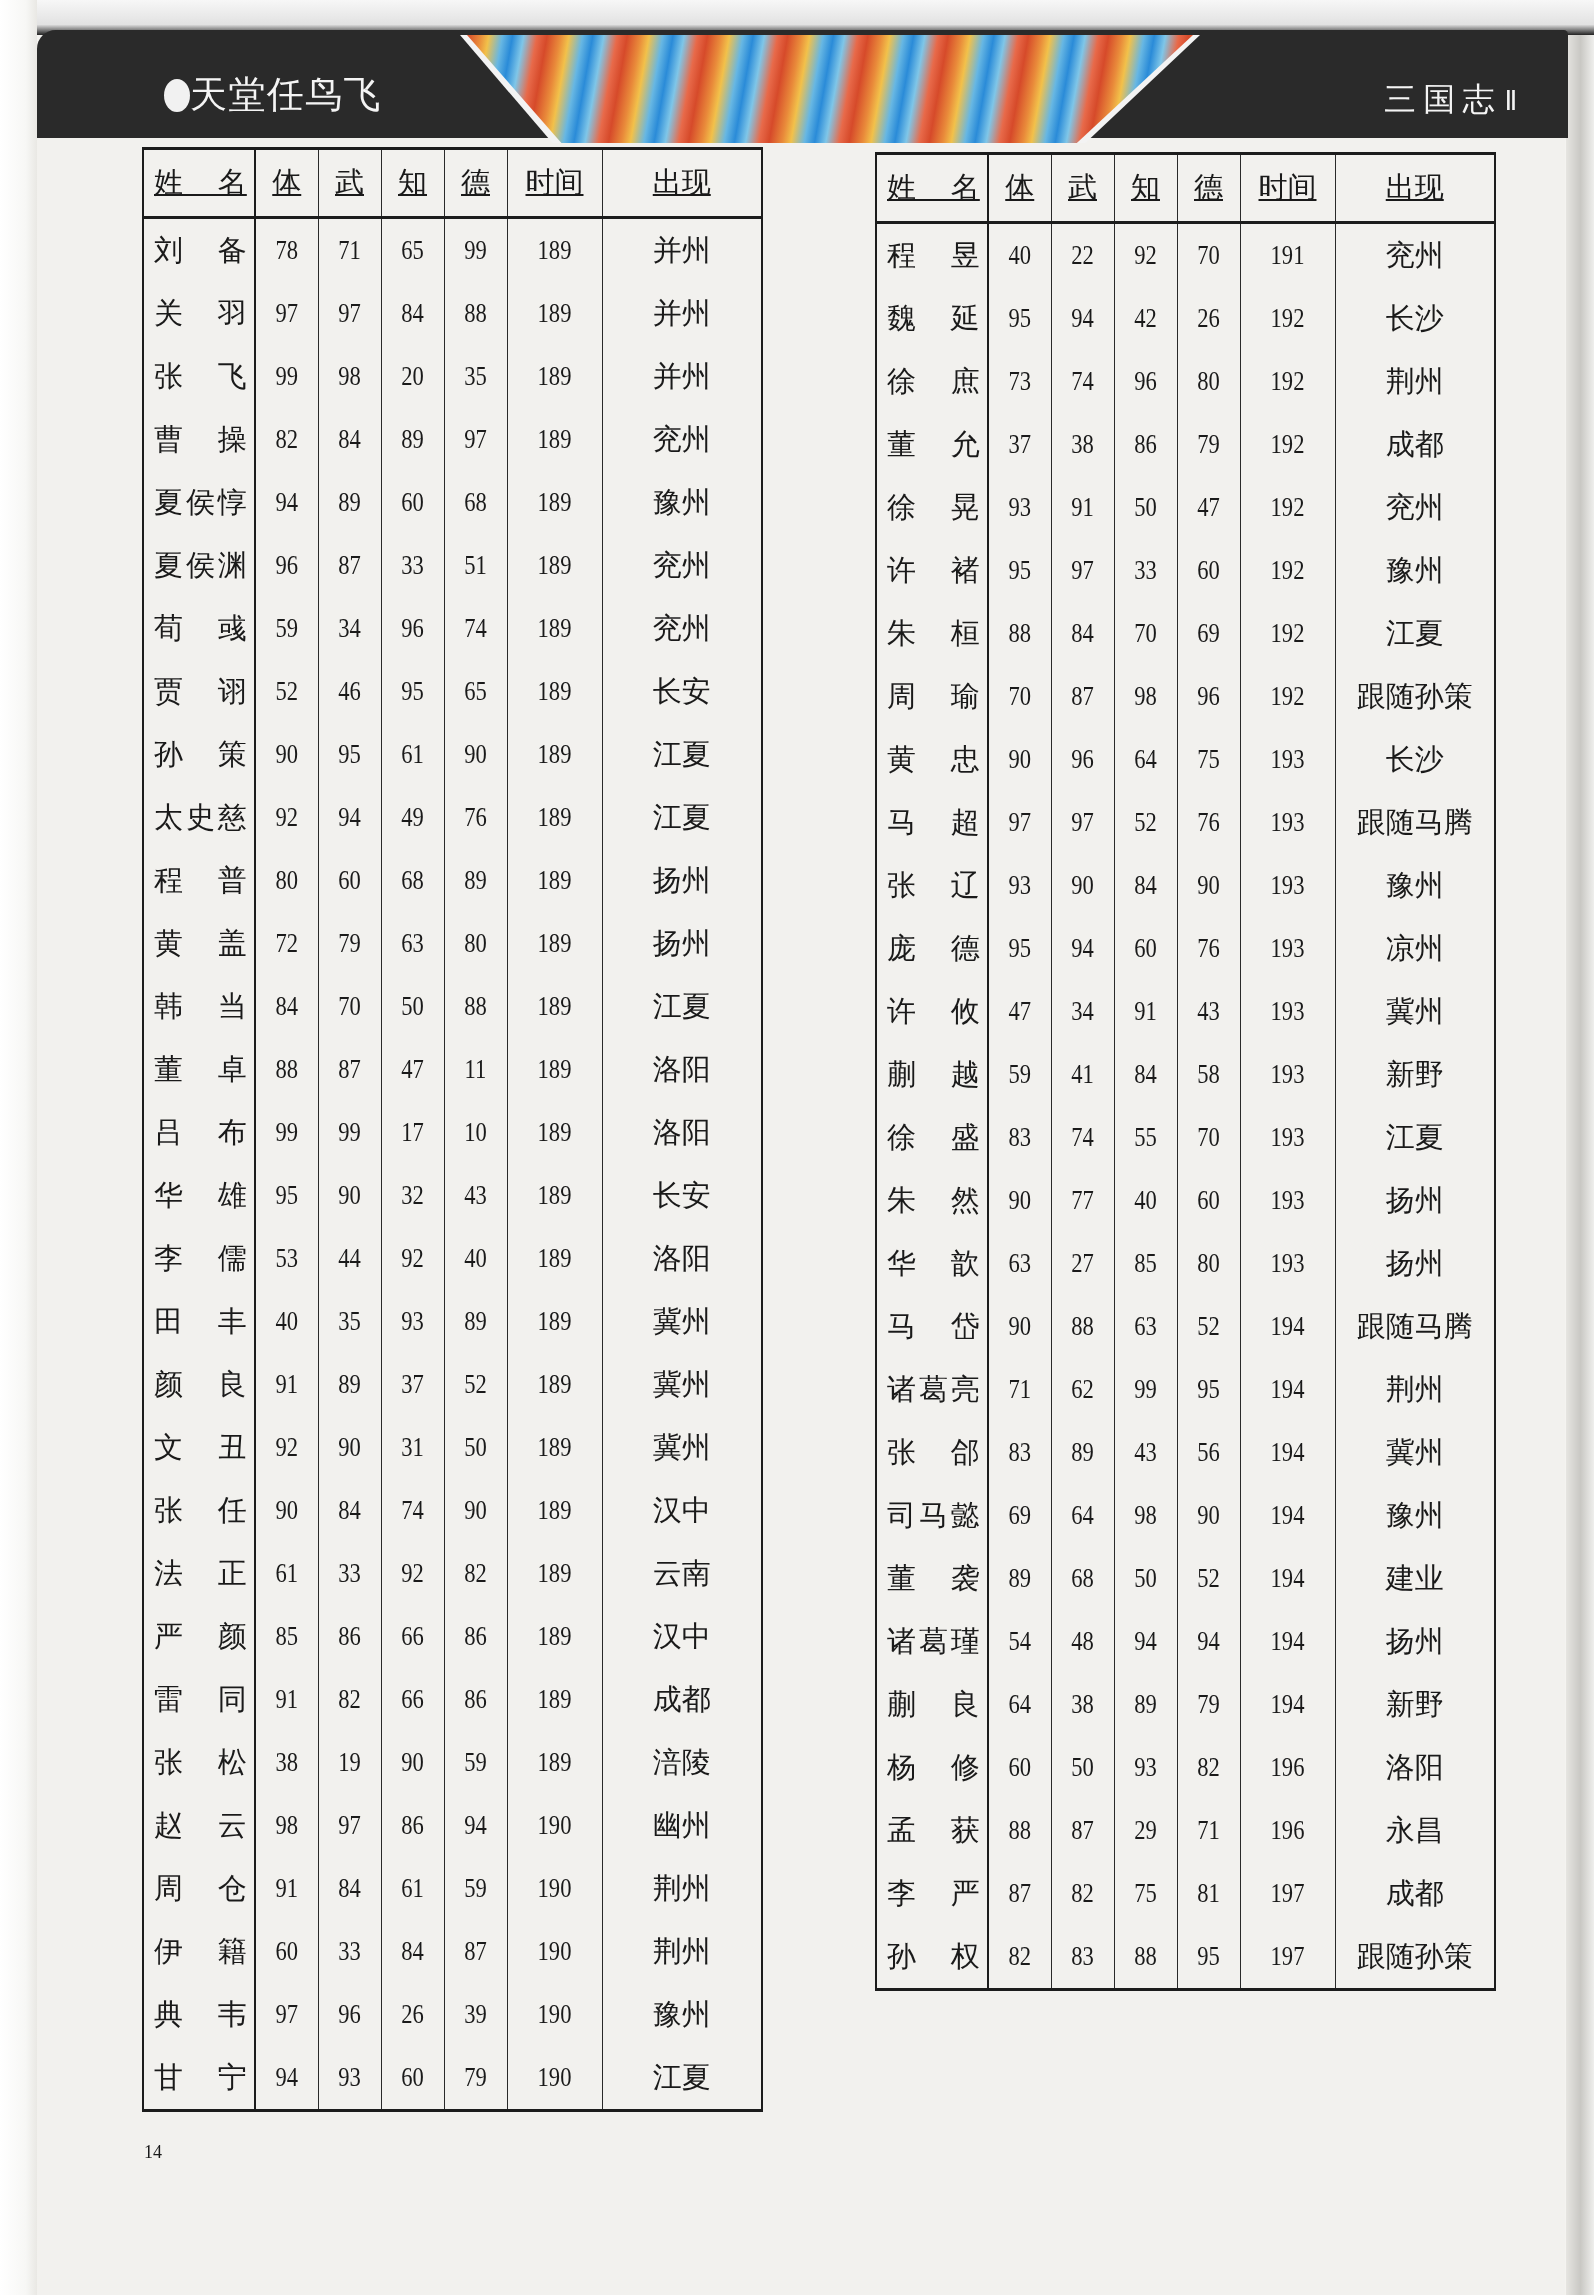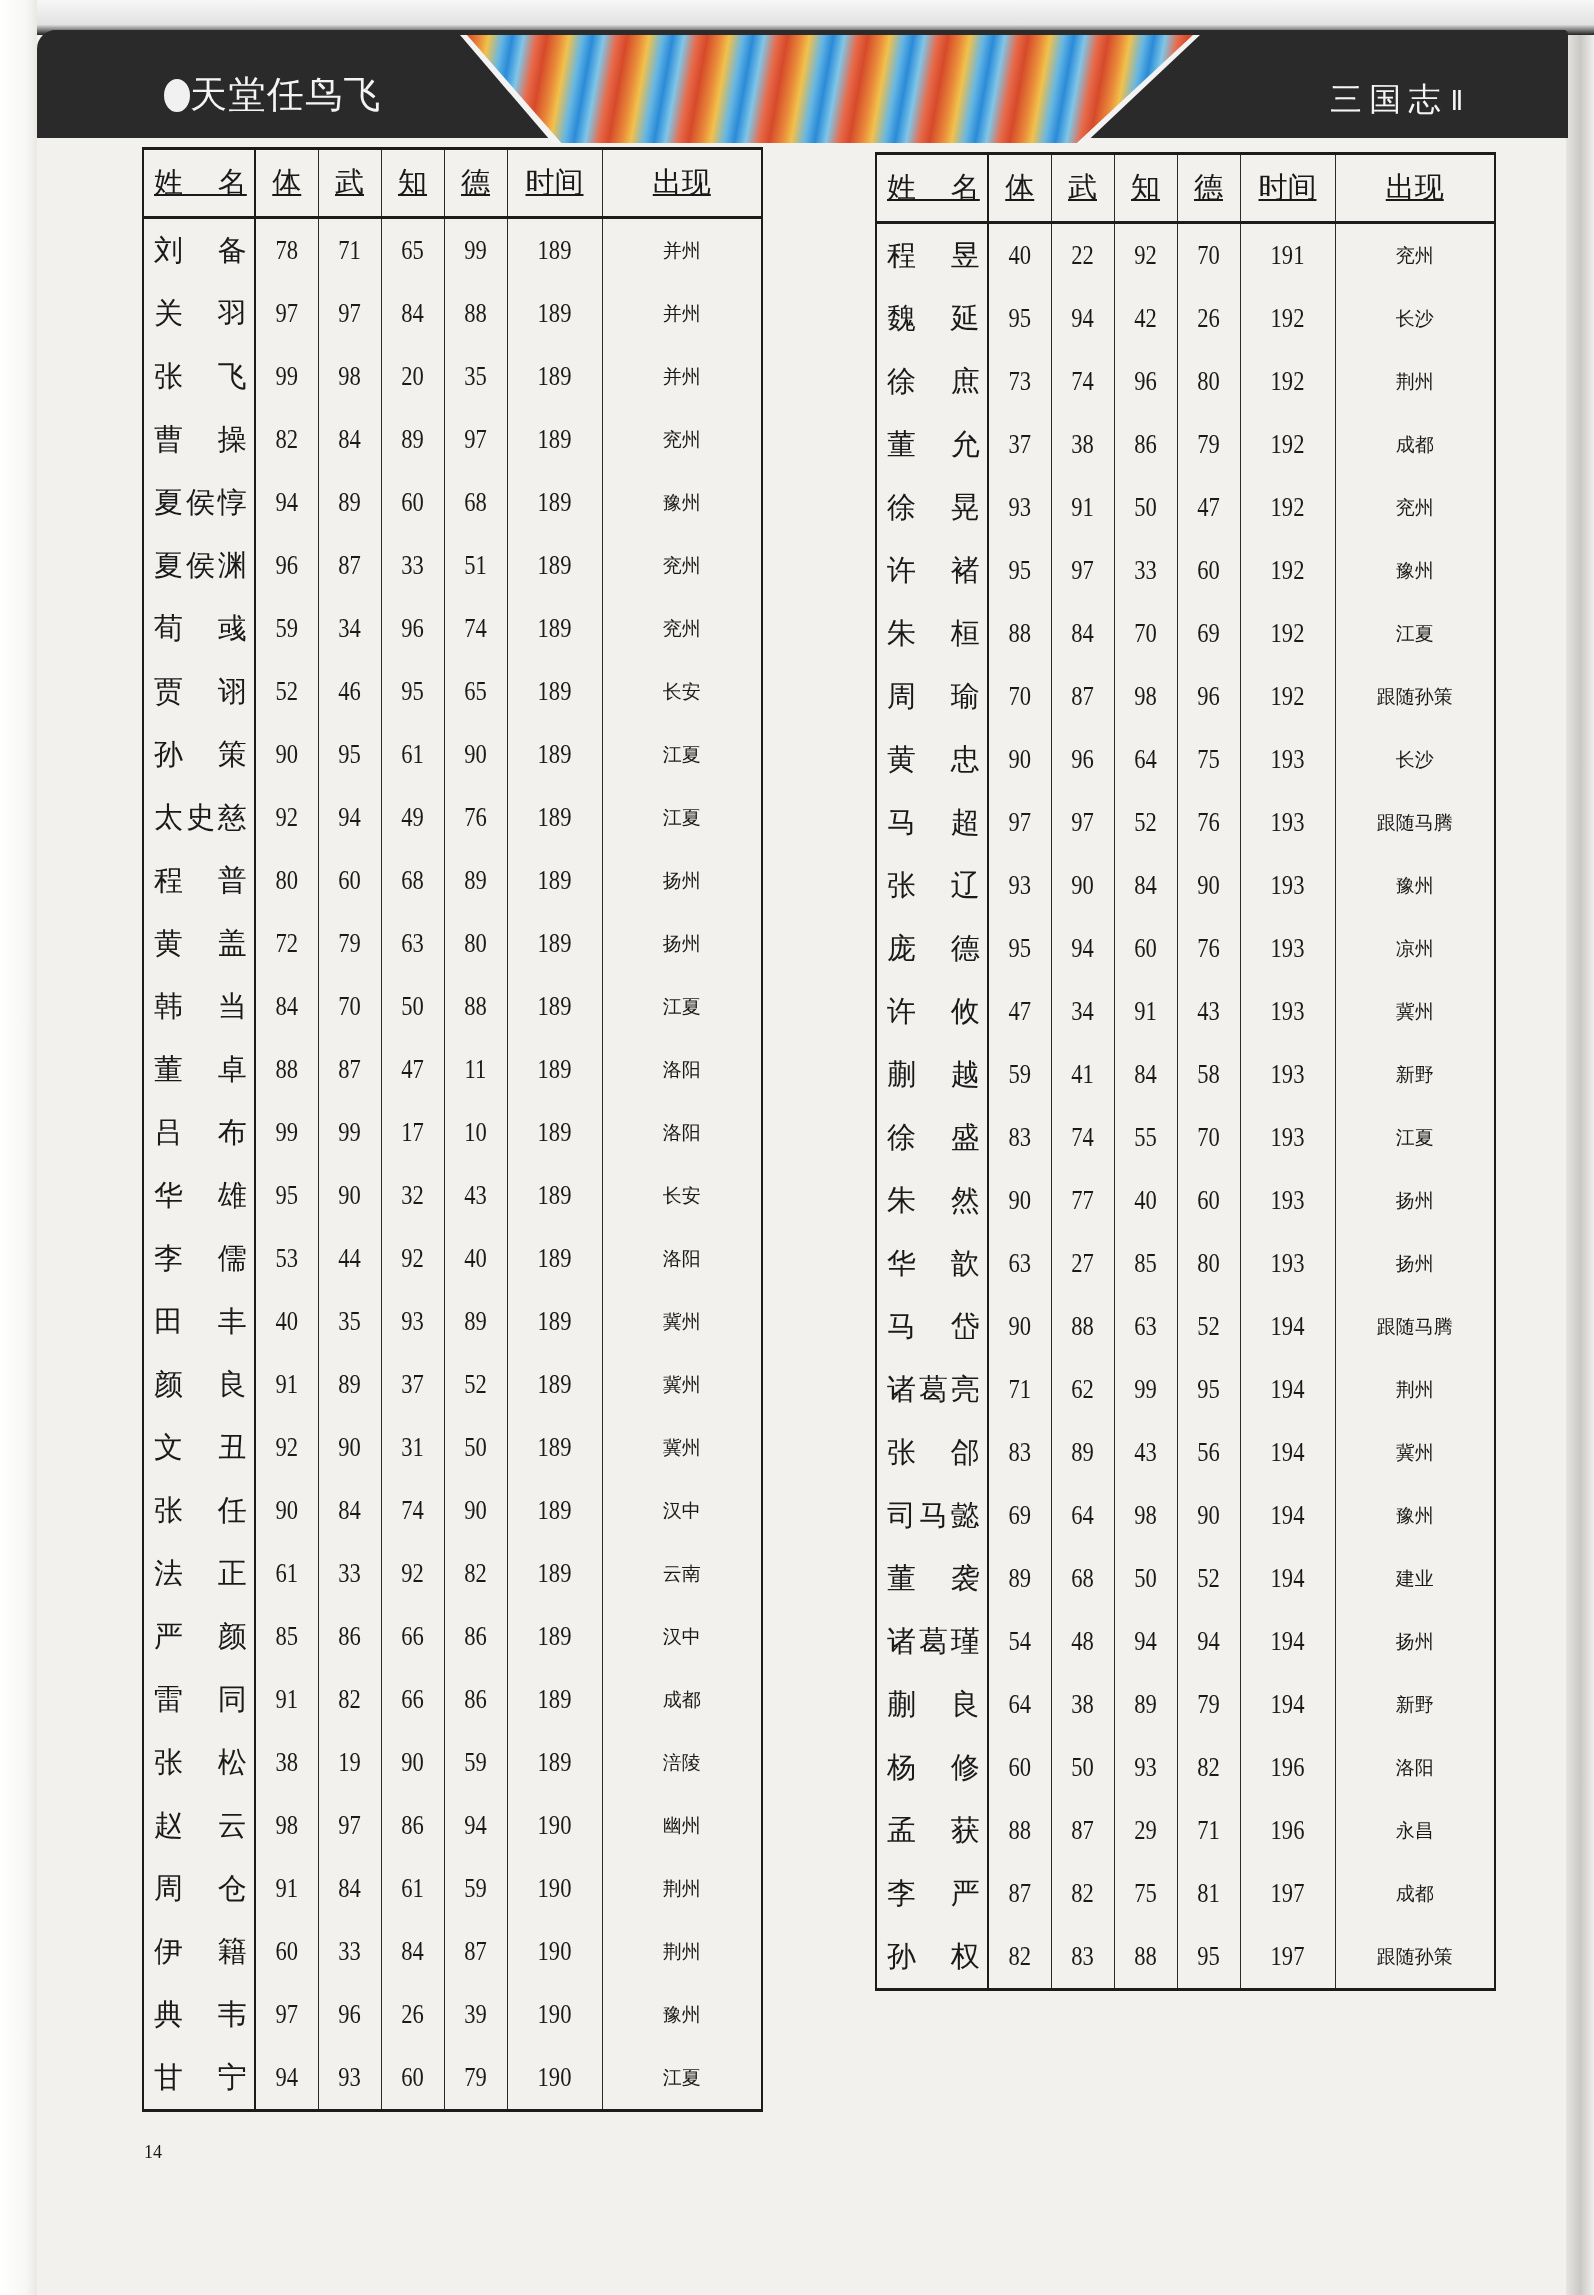--- a/index.html
+++ b/index.html
@@ -48,21 +48,21 @@
     position: absolute; left: 164px; top: 70px;
     display: flex; align-items: center; gap: 0;
     color: #f4f4f4; font-family: "DejaVu Sans", "Liberation Sans", sans-serif;
     font-size: 37px; letter-spacing: 1.4px;
   }
   .brand-dot {
     width: 26px; height: 33px; border-radius: 50%; background: #f1f1f1;
     display: inline-block;
   }
   .series-title {
-    position: absolute; left: 1330px; top: 78px;
+    position: absolute; left: 1384px; top: 78px;
     color: #f4f4f4; font-family: "DejaVu Sans", "Liberation Sans", sans-serif;
     font-size: 32px; letter-spacing: 7.2px;
   }
   .series-title .roman { font-size: 26px; letter-spacing: 0; margin-left: 2.9px; }
 
   
   .stat-table {
     position: absolute; border-collapse: collapse; table-layout: fixed;
     background: transparent;
     border-top: 3.6px solid #1c1c1c;
@@ -82,21 +82,21 @@
     text-decoration: underline;
   }
   .stat-table tbody td { height: 63px; font-size: 26.6px; }
   .stat-table td.name, .stat-table th.name {
     text-align: justify; text-align-last: justify;
     padding: 0 7.2px 0 10px; font-size: 29px;
     font-family: "DejaVu Sans", "Liberation Sans", sans-serif;
     border-right: 2.2px solid #1c1c1c;
   }
   .stat-table td.place {
-    font-size: 19px;
+    font-size: 29px;
     font-family: "DejaVu Sans", "Liberation Sans", sans-serif;
   }
   .stat-table td.num {
     font-family: "Liberation Serif", "DejaVu Serif", serif;
     transform: scaleX(0.85);
   }
   .tbl-left  { left: 142px;  top: 147px; width: 617px; }
   .tbl-right { left: 875px; top: 152px; width: 617px; }
 
   .page-number {

